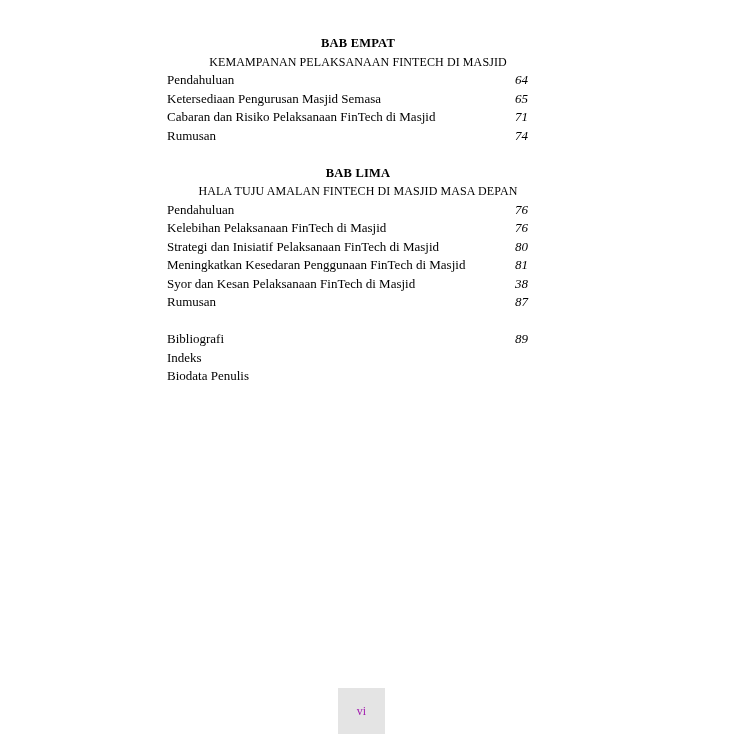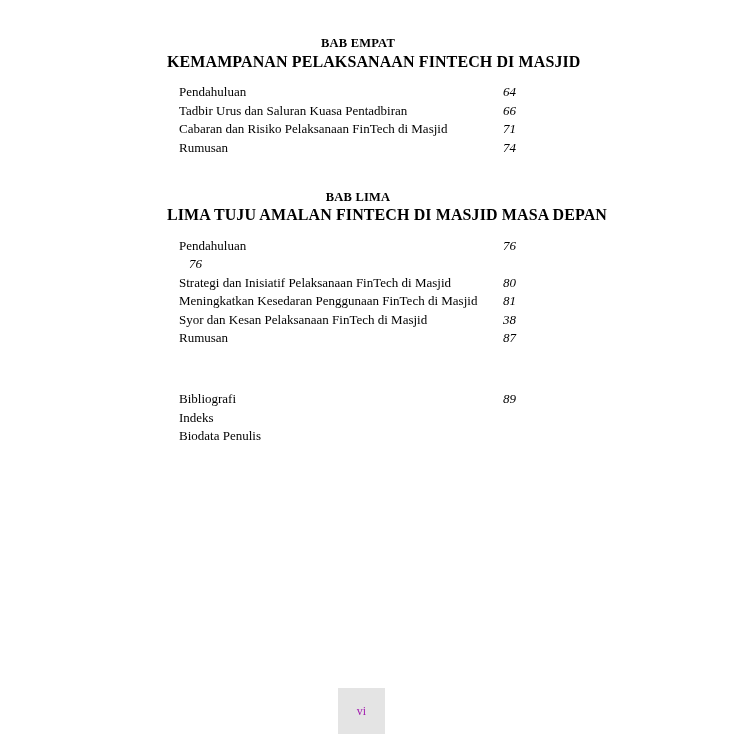--- a/index.html
+++ b/index.html
@@ -38,30 +38,30 @@
   .chapter-heading {
     text-align: center;
     font-weight: bold;
     font-size: 12.5px;
     line-height: 18.5px;
     letter-spacing: 0.2px;
   }
 
   .chapter-title {
     text-align: center;
-    font-weight: bold;
-    font-size: 16px;
+    font-weight: normal;
+    font-size: 12px;
     line-height: 18.5px;
     letter-spacing: 0.1px;
     white-space: nowrap;
   }
 
   .toc-list {
     list-style: none;
-    margin: 12px;
+    margin: 0;
     padding: 0;
   }
 
   .toc-row {
     display: flex;
     justify-content: space-between;
     align-items: baseline;
     font-size: 13px;
     line-height: 18.5px;
     white-space: nowrap;
@@ -114,45 +114,46 @@
 
     <div class="chapter-block">
       <div class="chapter-heading">BAB EMPAT</div>
       <div class="chapter-title">KEMAMPANAN PELAKSANAAN FINTECH DI MASJID</div>
       <ul class="toc-list">
         <li class="toc-row">
           <span class="toc-label">Pendahuluan</span>
           <span class="toc-page">64</span>
         </li>
         <li class="toc-row">
-          <span class="toc-label">Tadbir Urus dan Saluran Kuasa Pentadbiran</span>
-          <span class="toc-page">66</span>
+          <span class="toc-label">Ketersediaan Pengurusan Masjid Semasa</span>
+          <span class="toc-page">65</span>
         </li>
         <li class="toc-row">
           <span class="toc-label">Cabaran dan Risiko Pelaksanaan FinTech di Masjid</span>
           <span class="toc-page">71</span>
         </li>
         <li class="toc-row">
           <span class="toc-label">Rumusan</span>
           <span class="toc-page">74</span>
         </li>
       </ul>
     </div>
 
     <div class="gap-before-chapter"></div>
 
     <div class="chapter-block">
       <div class="chapter-heading">BAB LIMA</div>
-      <div class="chapter-title">LIMA TUJU AMALAN FINTECH DI MASJID MASA DEPAN</div>
+      <div class="chapter-title">HALA TUJU AMALAN FINTECH DI MASJID MASA DEPAN</div>
       <ul class="toc-list">
         <li class="toc-row">
           <span class="toc-label">Pendahuluan</span>
           <span class="toc-page">76</span>
         </li>
         <li class="toc-row">
+          <span class="toc-label">Kelebihan Pelaksanaan FinTech di Masjid</span>
           <span class="toc-page">76</span>
         </li>
         <li class="toc-row">
           <span class="toc-label">Strategi dan Inisiatif Pelaksanaan FinTech di Masjid</span>
           <span class="toc-page">80</span>
         </li>
         <li class="toc-row">
           <span class="toc-label">Meningkatkan Kesedaran Penggunaan FinTech di Masjid</span>
           <span class="toc-page">81</span>
         </li>

